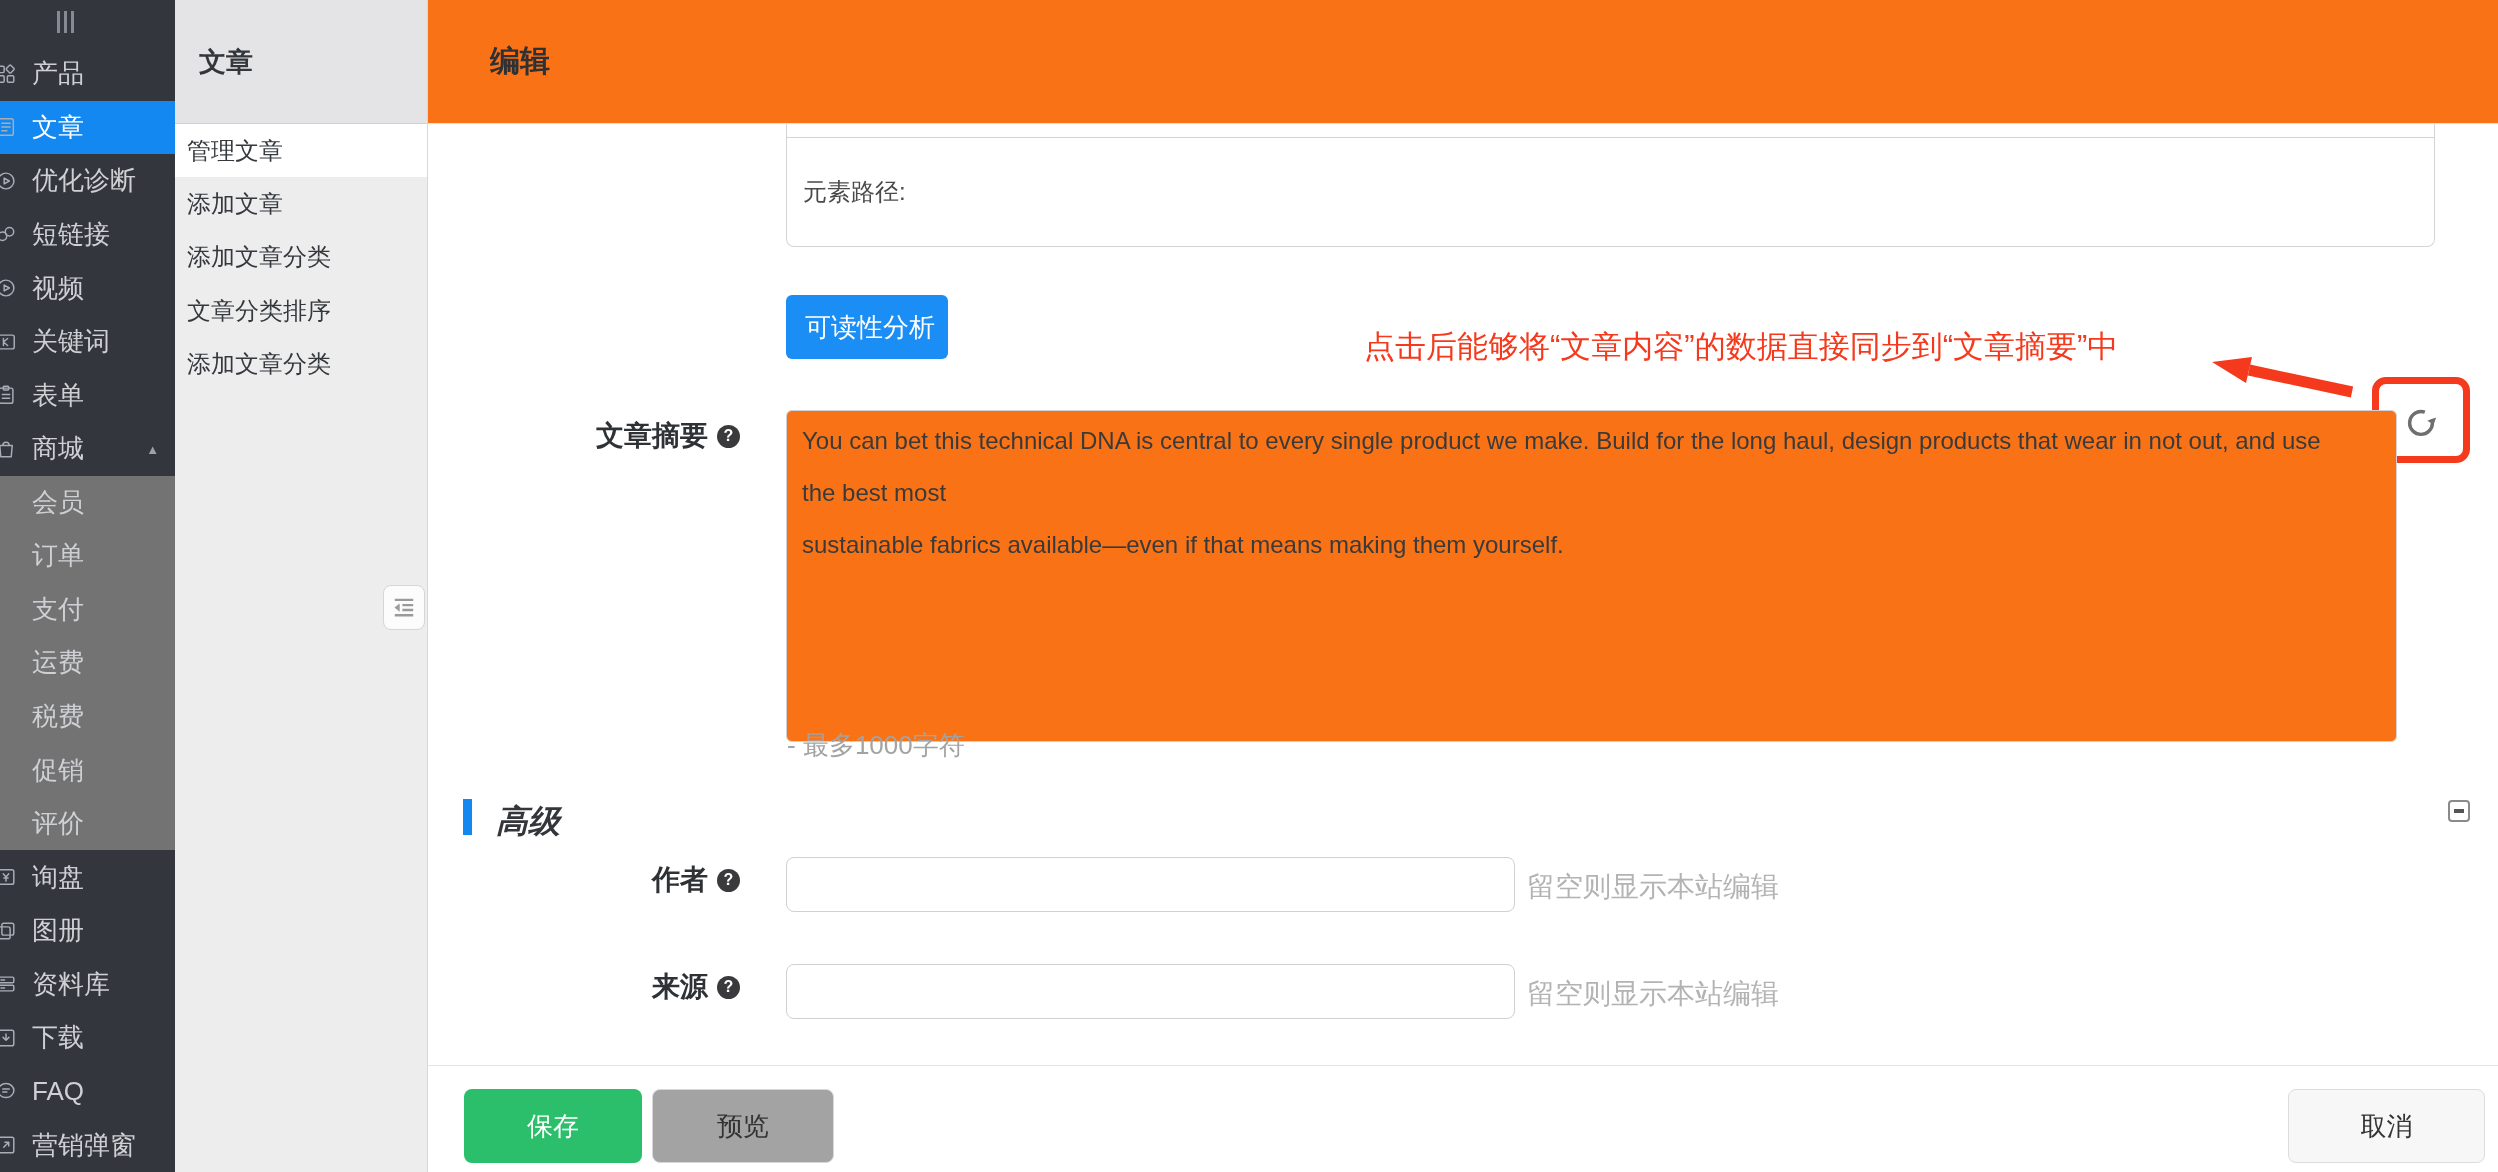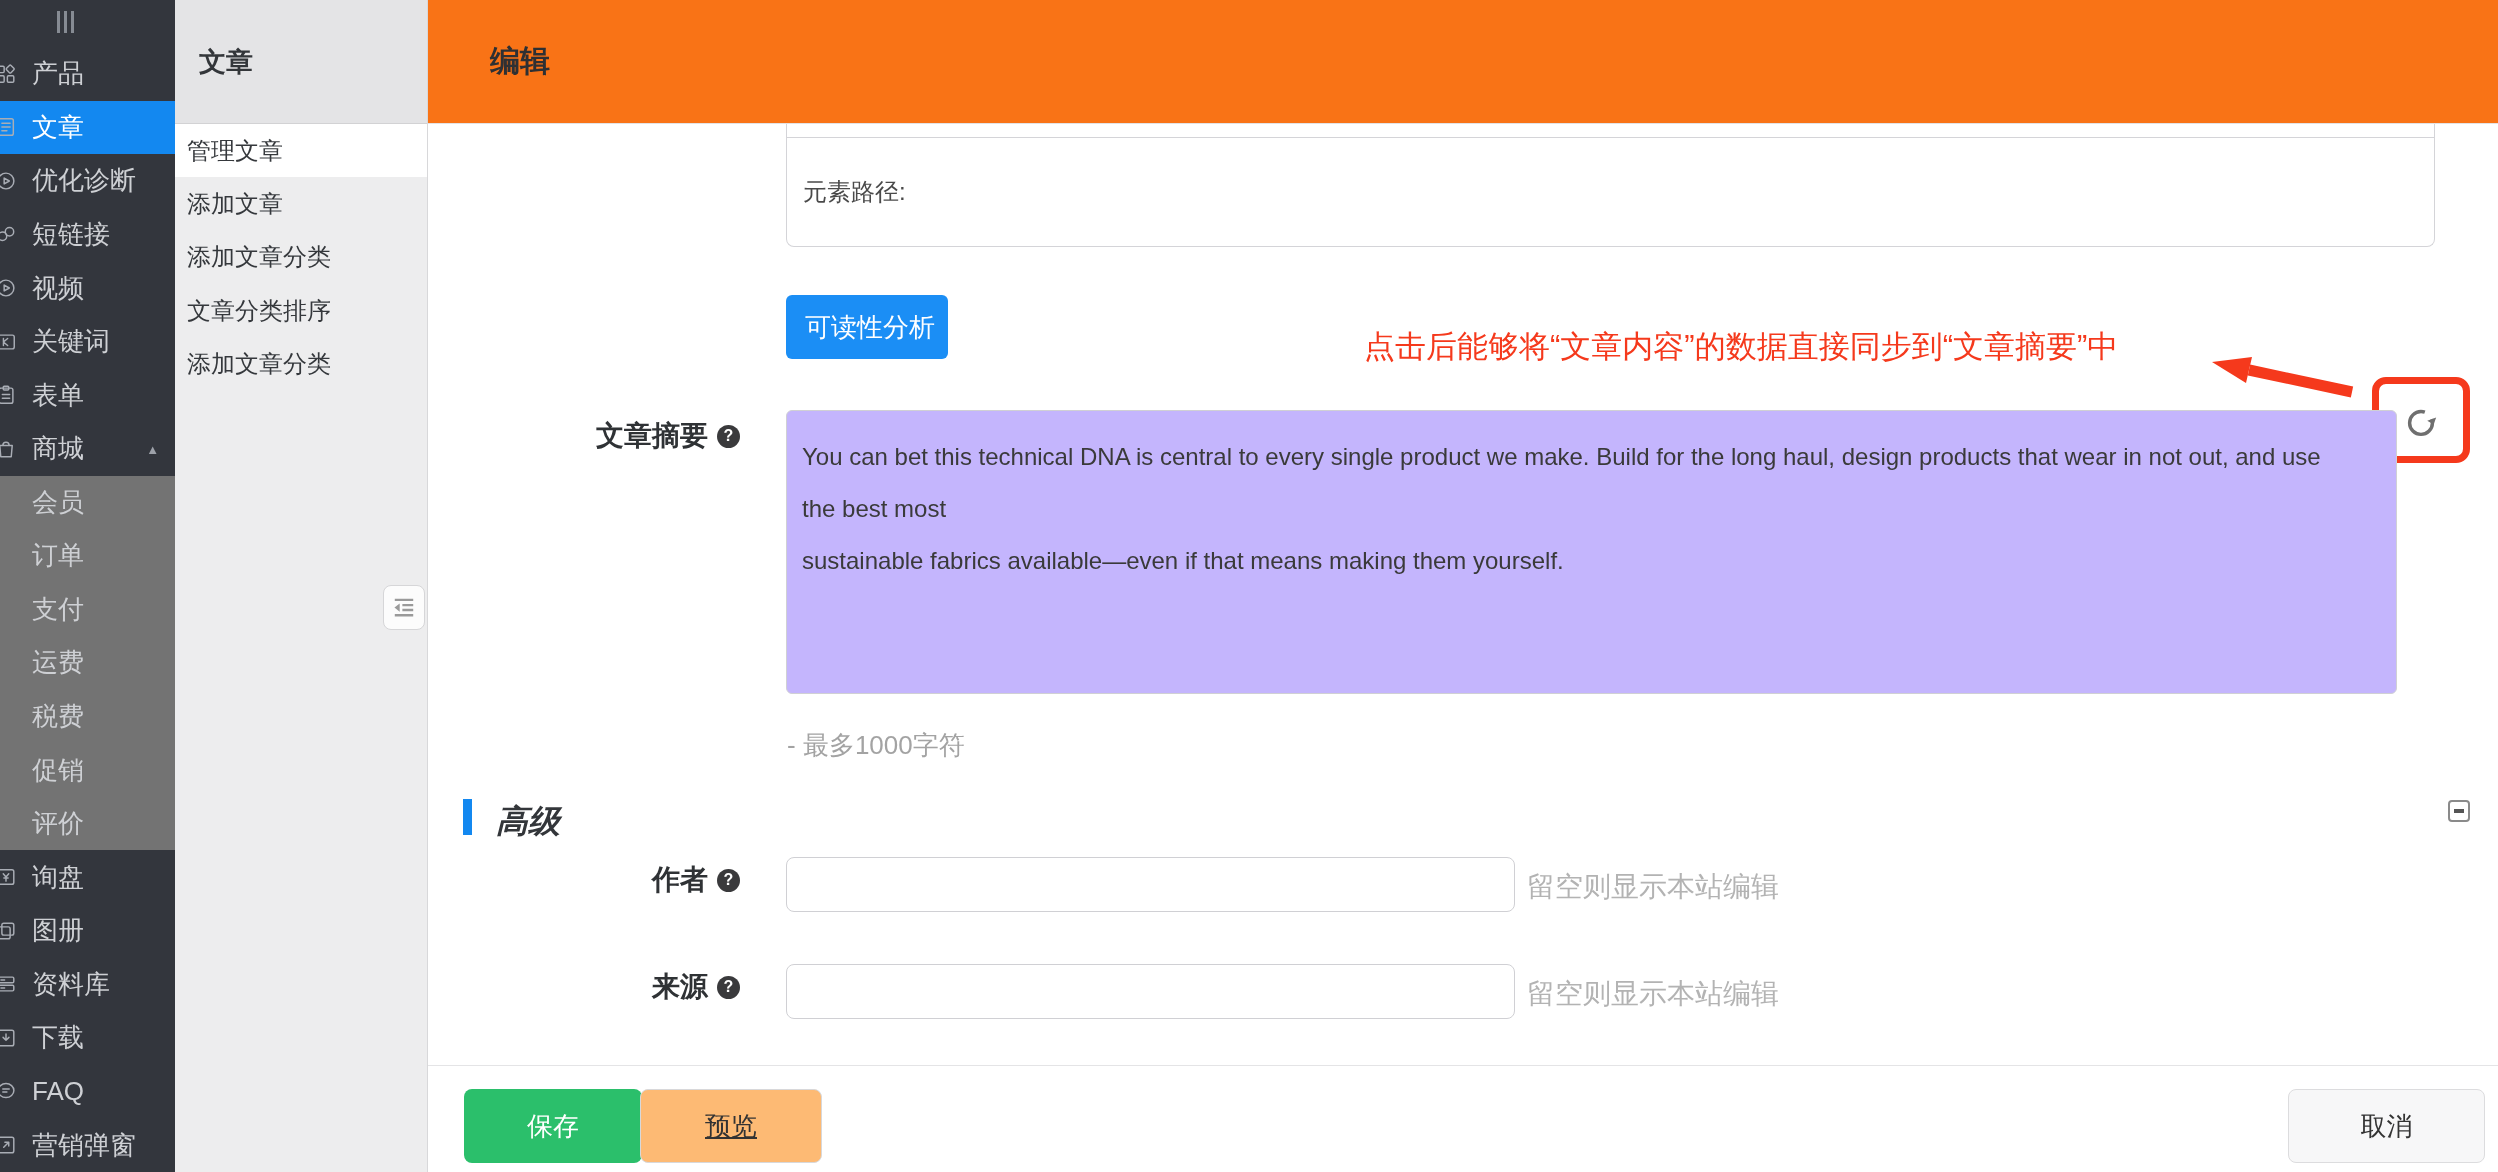--- a/index.html
+++ b/index.html
@@ -54,22 +54,22 @@
   .sync-btn{position:absolute;left:2396px;top:398px;width:50px;height:48px;background:#fff;border:none;
             display:flex;align-items:center;justify-content:center;cursor:pointer;}
   .sync-btn svg{width:40px;height:40px;}
 
   
   .field-label{position:absolute;display:flex;align-items:center;justify-content:flex-end;gap:9px;
                width:240px;font-size:28px;font-weight:bold;color:#2f3235;}
   .help-icon{display:inline-flex;width:23px;height:23px;border-radius:50%;background:#3a3a3c;color:#fff;
              font-size:16px;font-weight:bold;align-items:center;justify-content:center;flex:0 0 auto;}
   .summary-label{left:500px;top:417px;}
-  .fake-textarea{position:absolute;left:786px;top:410px;width:1611px;height:284px;box-sizing:border-box;
-                 background:#c4b5fd;border:1px solid #d0d0d4;border-radius:6px;padding:20px 60px 13px 15px;
+  .fake-textarea{position:absolute;left:786px;top:410px;width:1611px;height:332px;box-sizing:border-box;
+                 background:#f97316;border:1px solid #d0d0d4;border-radius:6px;padding:4px 60px 13px 15px;
                  font-size:24px;color:#3a3a3a;line-height:52px;cursor:text;}
   .summary-hint{position:absolute;left:787px;top:728px;font-size:26px;color:#a3a3a3;}
 
   
   .adv-bar{position:absolute;left:463px;top:799px;width:9px;height:36px;background:#1388f0;}
   .adv-title{position:absolute;left:496px;top:800px;font-size:32px;font-weight:bold;color:#33363a;font-style:italic;}
   .section-collapse{position:absolute;left:2448px;top:800px;width:22px;height:22px;border:2px solid #8a8a8a;
                     border-radius:4px;box-sizing:border-box;background:#fff;cursor:pointer;
                     display:flex;align-items:center;justify-content:center;}
   .section-collapse i{display:block;width:10px;height:4px;background:#555;}
@@ -83,21 +83,21 @@
   .source-input{top:964px;}
   .gray-hint{position:absolute;left:1527px;font-size:28px;color:#b3b3b3;white-space:nowrap;}
   .author-hint{top:868px;}
   .source-hint{top:975px;}
 
   
   .footer-bar{position:absolute;left:428px;top:1065px;right:0;bottom:0;background:#fff;border-top:1px solid #e4e4e6;box-sizing:border-box;}
   .btn{position:absolute;top:23px;height:74px;border-radius:8px;font-size:26px;font-family:inherit;
        display:flex;align-items:center;justify-content:center;cursor:pointer;box-sizing:border-box;}
   .btn-save{left:36px;width:178px;background:#2bbf6b;border:none;color:#fff;}
-  .btn-preview{left:212px;width:182px;background:#fdba74;border:1px solid #d8d8da;color:#333;text-decoration:underline;}
+  .btn-preview{left:224px;width:182px;background:#a3a3a3;border:1px solid #d8d8da;color:#333;}
   .btn-cancel{right:13px;width:197px;background:#f7f7f8;border:1px solid #dcdcde;color:#333;}
 </style>
 </head>
 <body>
 
 <div class="app">
 
   <div class="sidebar">
     <div class="sb-top">
       <div class="hamburger">

